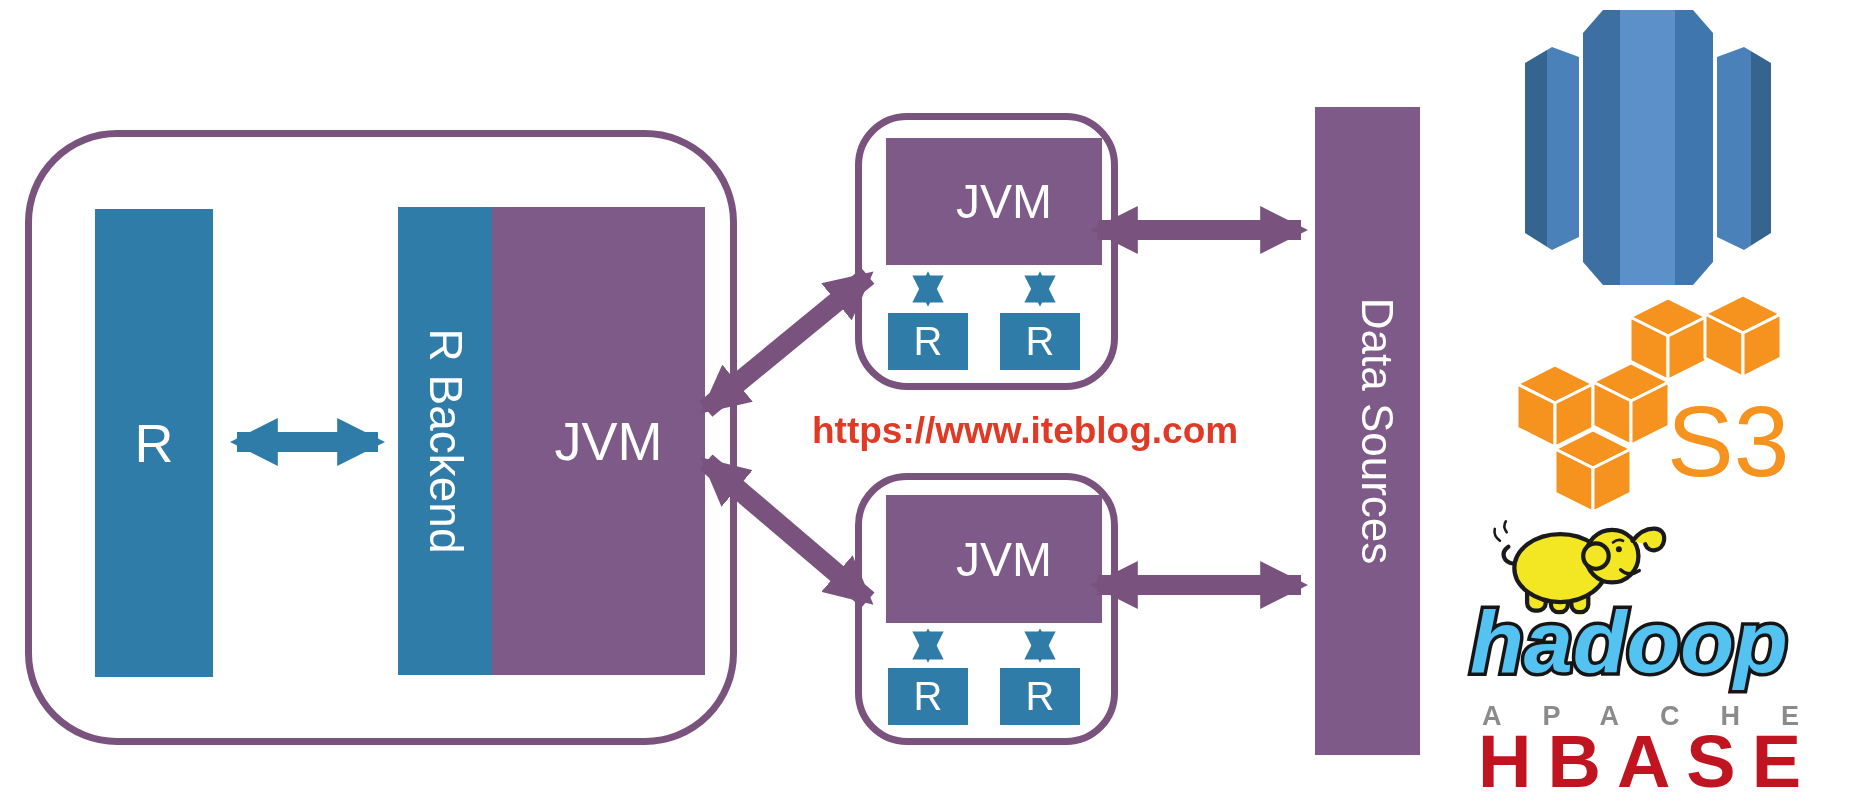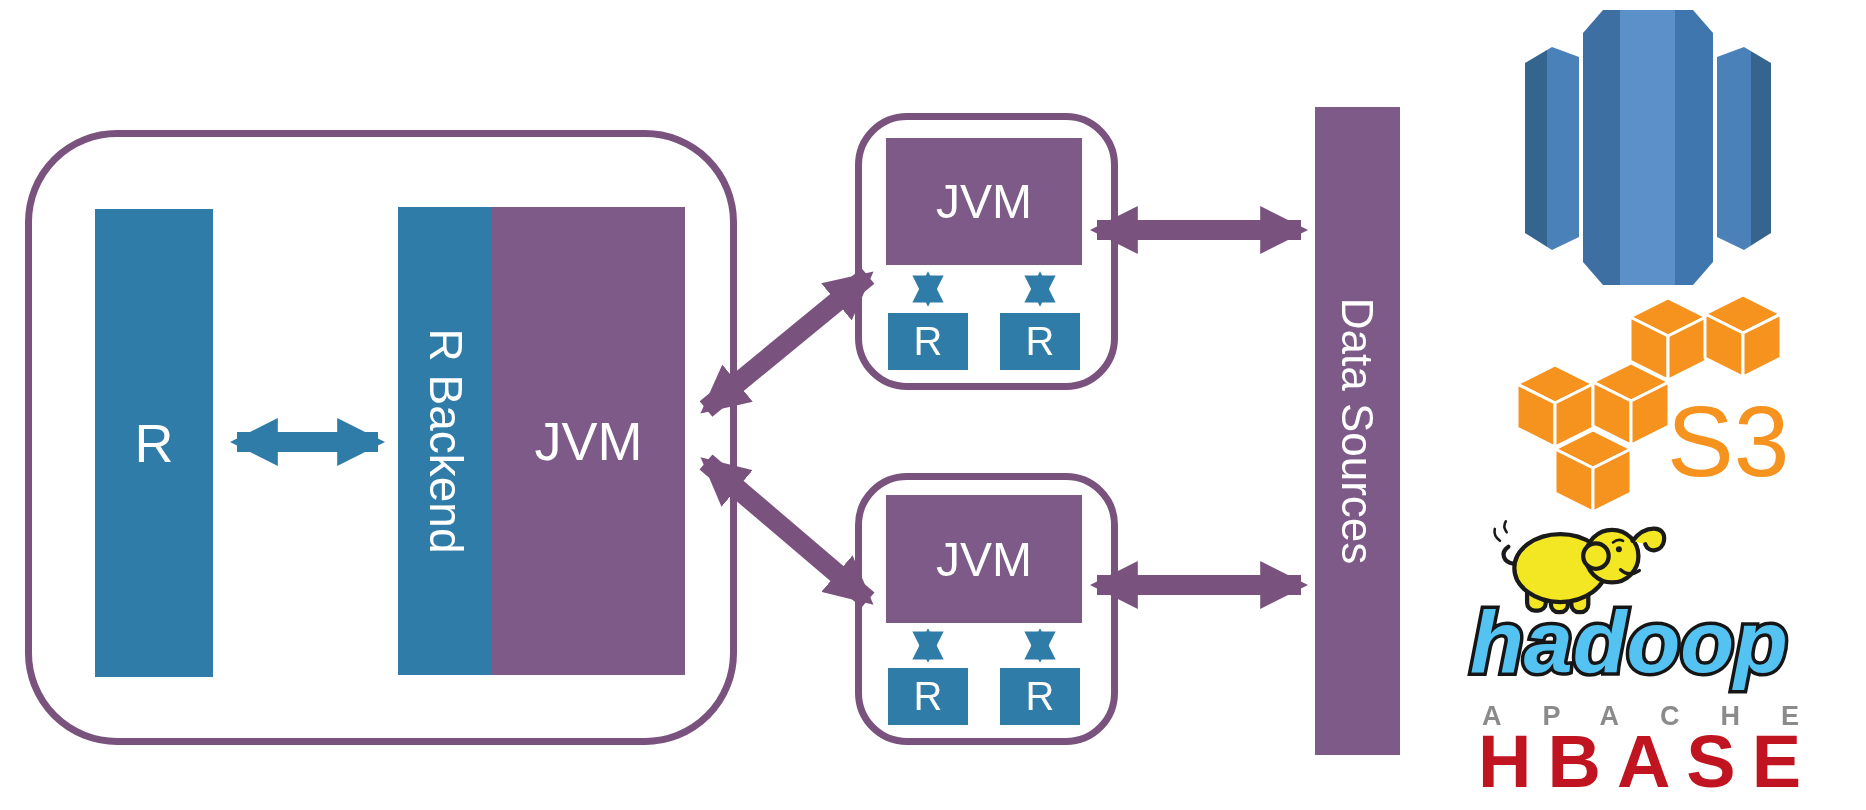--- a/index.html
+++ b/index.html
@@ -11,21 +11,21 @@
   .frame{
     position:absolute;box-sizing:border-box;background:#ffffff;
     border:7px solid #7A527E;
   }
   .blue-box{
     position:absolute;background:#2E7CA7;color:#ffffff;
     display:flex;align-items:center;justify-content:center;
   }
   .purple-box{
     position:absolute;background:#7D5A87;color:#ffffff;
-    display:flex;align-items:center;justify-content:center;
+    display:flex;align-items:center;justify-content:center;padding-left:20px;
   }
   .vtext{transform:rotate(90deg);white-space:nowrap;}
   .lbl-xl{font-size:54px;}
   .lbl-l{font-size:48px;}
   .lbl-m{font-size:44px;}
   .lbl-r{font-size:40px;}
   .lbl-back{font-size:46px;}
   #url-watermark{
     position:absolute;left:812px;top:410px;width:460px;
     font-size:37px;font-weight:600;color:#E03A26;white-space:nowrap;
@@ -72,20 +72,21 @@
     </div>
     <div class="blue-box lbl-r" style="left:138px;top:188px;width:80px;height:57px;">
       <span>R</span>
     </div>
   </div>
 
   <div class="purple-box" style="left:1315px;top:107px;width:85px;height:648px;">
     <span class="vtext lbl-m">Data Sources</span>
   </div>
 
+  <div id="url-watermark">https://www.iteblog.com</div>
 
   <svg id="arrow-layer" width="1866" height="810" viewBox="0 0 1866 810">
     <defs>
       <marker id="headP" viewBox="0 0 10 10" refX="8.5" refY="5" markerWidth="2.4" markerHeight="2.4" markerUnits="strokeWidth" orient="auto-start-reverse">
         <path d="M0 0 L10 5 L0 10 Z" fill="#7A527E"></path>
       </marker>
       <marker id="headB" viewBox="0 0 10 10" refX="8.5" refY="5" markerWidth="2.4" markerHeight="2.4" markerUnits="strokeWidth" orient="auto-start-reverse">
         <path d="M0 0 L10 5 L0 10 Z" fill="#2E7CA7"></path>
       </marker>
     </defs>

